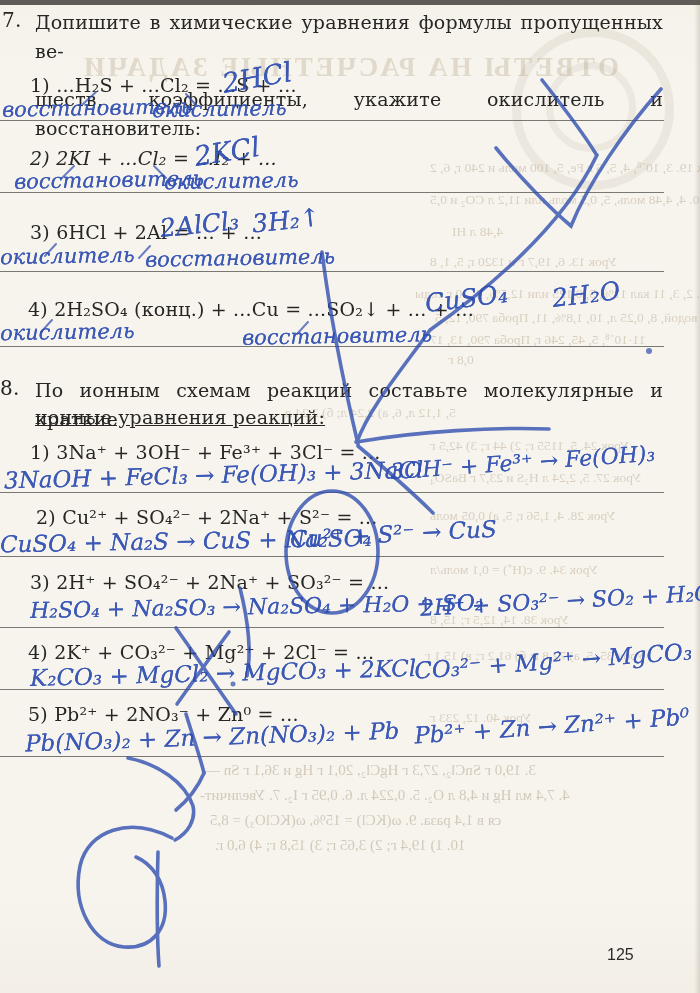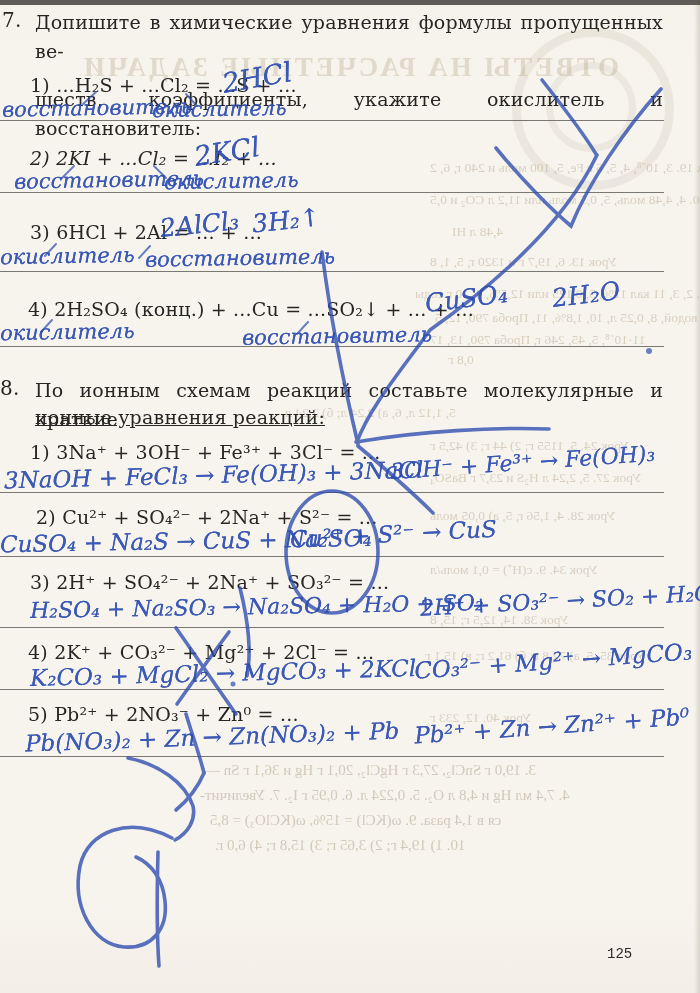--- a/index.html
+++ b/index.html
@@ -11,21 +11,21 @@
   .print{position:absolute;font-family:"DejaVu Serif","Liberation Serif",serif;font-size:19px;color:#272624;white-space:nowrap;letter-spacing:.2px;}
   .tasknum{font-size:20px;}
   .just{width:628px;white-space:normal;text-align:justify;text-align-last:justify;line-height:29px;}
   .rule{position:absolute;left:0;width:664px;height:1px;background:#63625c;opacity:.85;}
   .hw{position:absolute;font-family:"DejaVu Serif",serif;font-style:italic;color:#2e4eb2;white-space:nowrap;opacity:.93;text-shadow:0 0 .4px #2e4eb2;}
   .bt{position:absolute;transform:scaleX(-1);color:rgba(158,138,102,.34);font-family:"Liberation Serif",serif;font-size:13.5px;white-space:nowrap;}
   .bt-big{font-size:27px;font-weight:bold;letter-spacing:3px;color:rgba(168,148,110,.28);width:680px;text-align:center;}
   .bt-bot{font-size:15px;color:rgba(150,132,100,.38);}
   .emblem{position:absolute;left:512px;top:28px;width:144px;height:144px;border:9px solid rgba(172,155,125,.14);border-radius:50%;}
   .emblem-in{position:absolute;left:546px;top:62px;width:76px;height:76px;border:7px solid rgba(172,155,125,.13);border-radius:50%;}
-  .pagenum{position:absolute;left:607px;top:946px;font-size:14px;color:#2b2a28;font-family:Liberation Mono, monospace;}
+  .pagenum{position:absolute;left:607px;top:946px;font-size:16px;color:#2b2a28;font-family:Liberation Sans, sans-serif;}
   svg.overlay{position:absolute;left:0;top:0;pointer-events:none;}
   .ink{stroke:#2d4cae;fill:none;stroke-linecap:round;}
 </style>
 </head>
 <body>
 
 <div class="page">
   <div class="scan-edge"></div>
   <div class="edge-r"></div>
 

